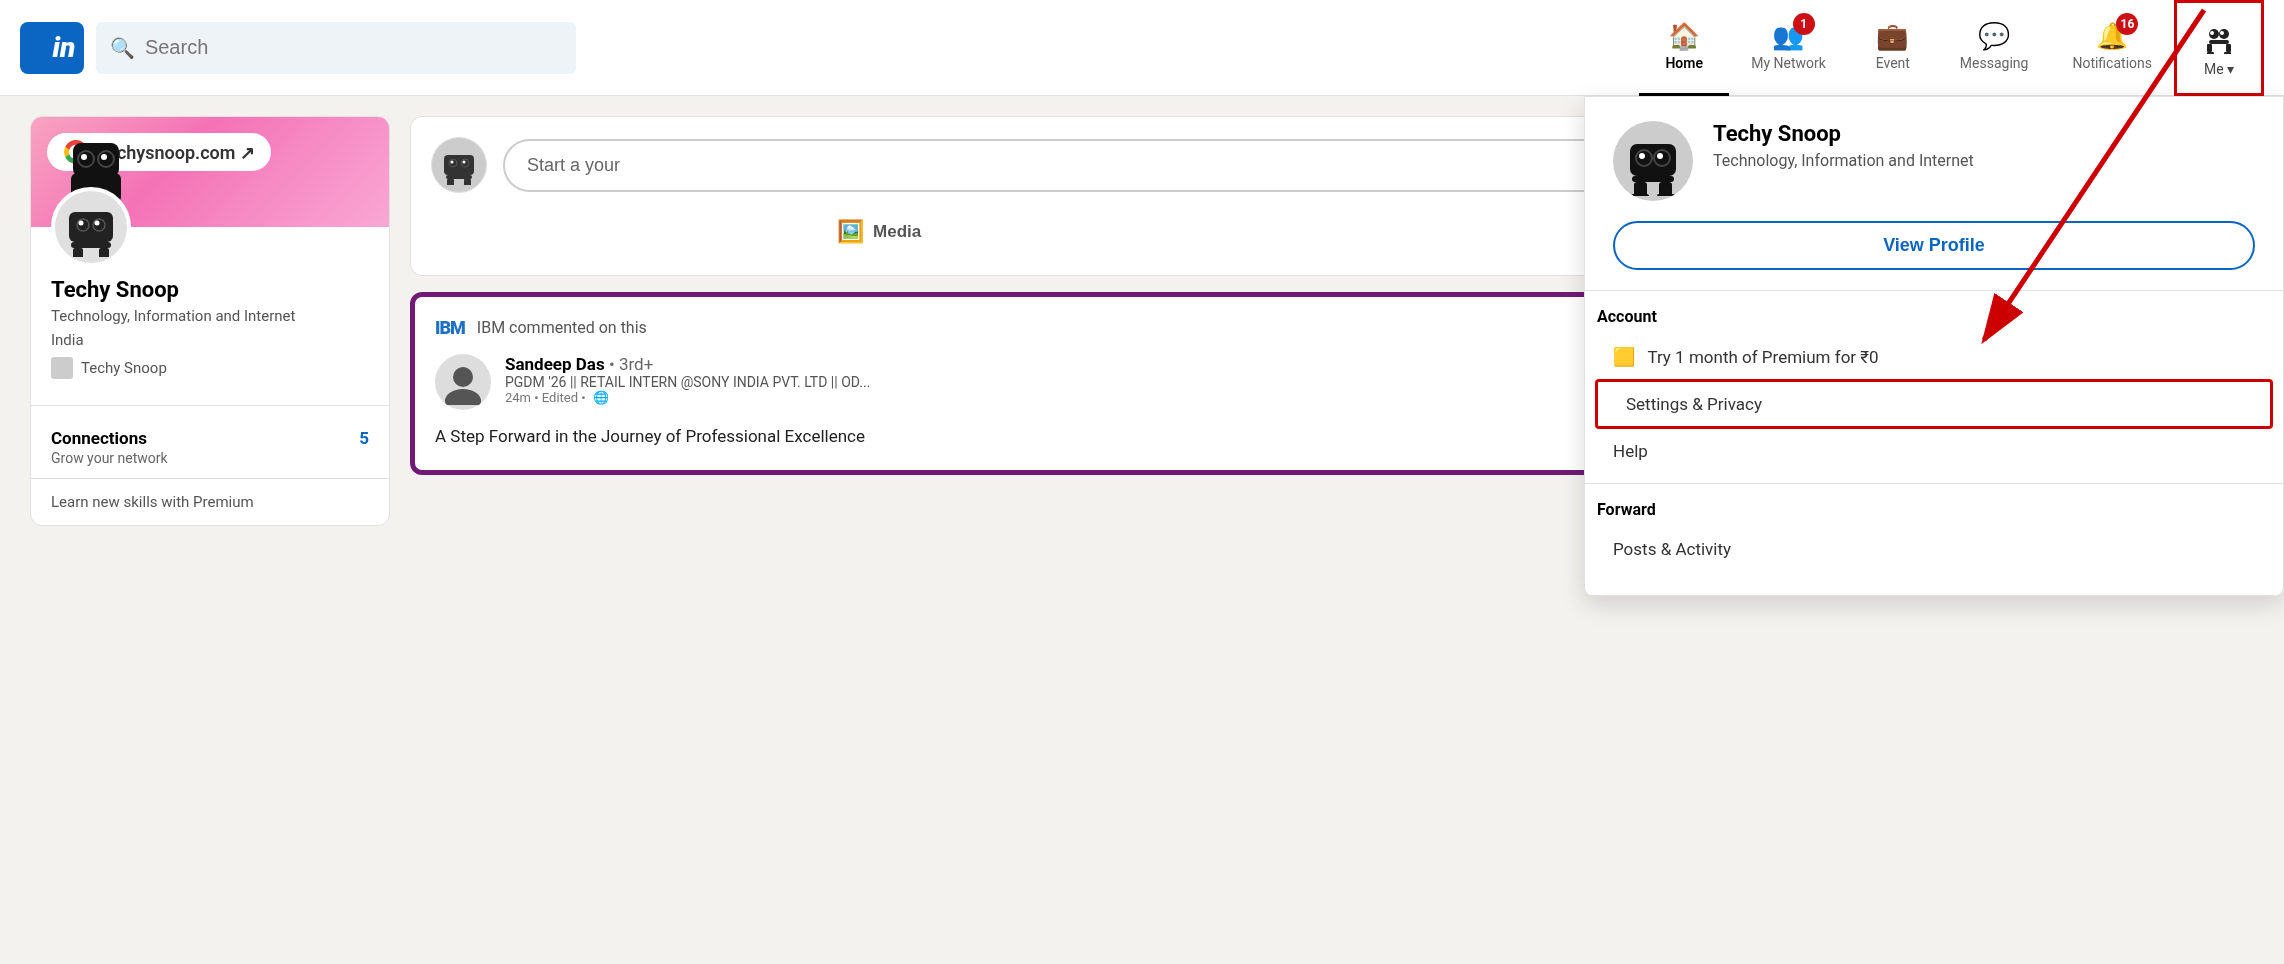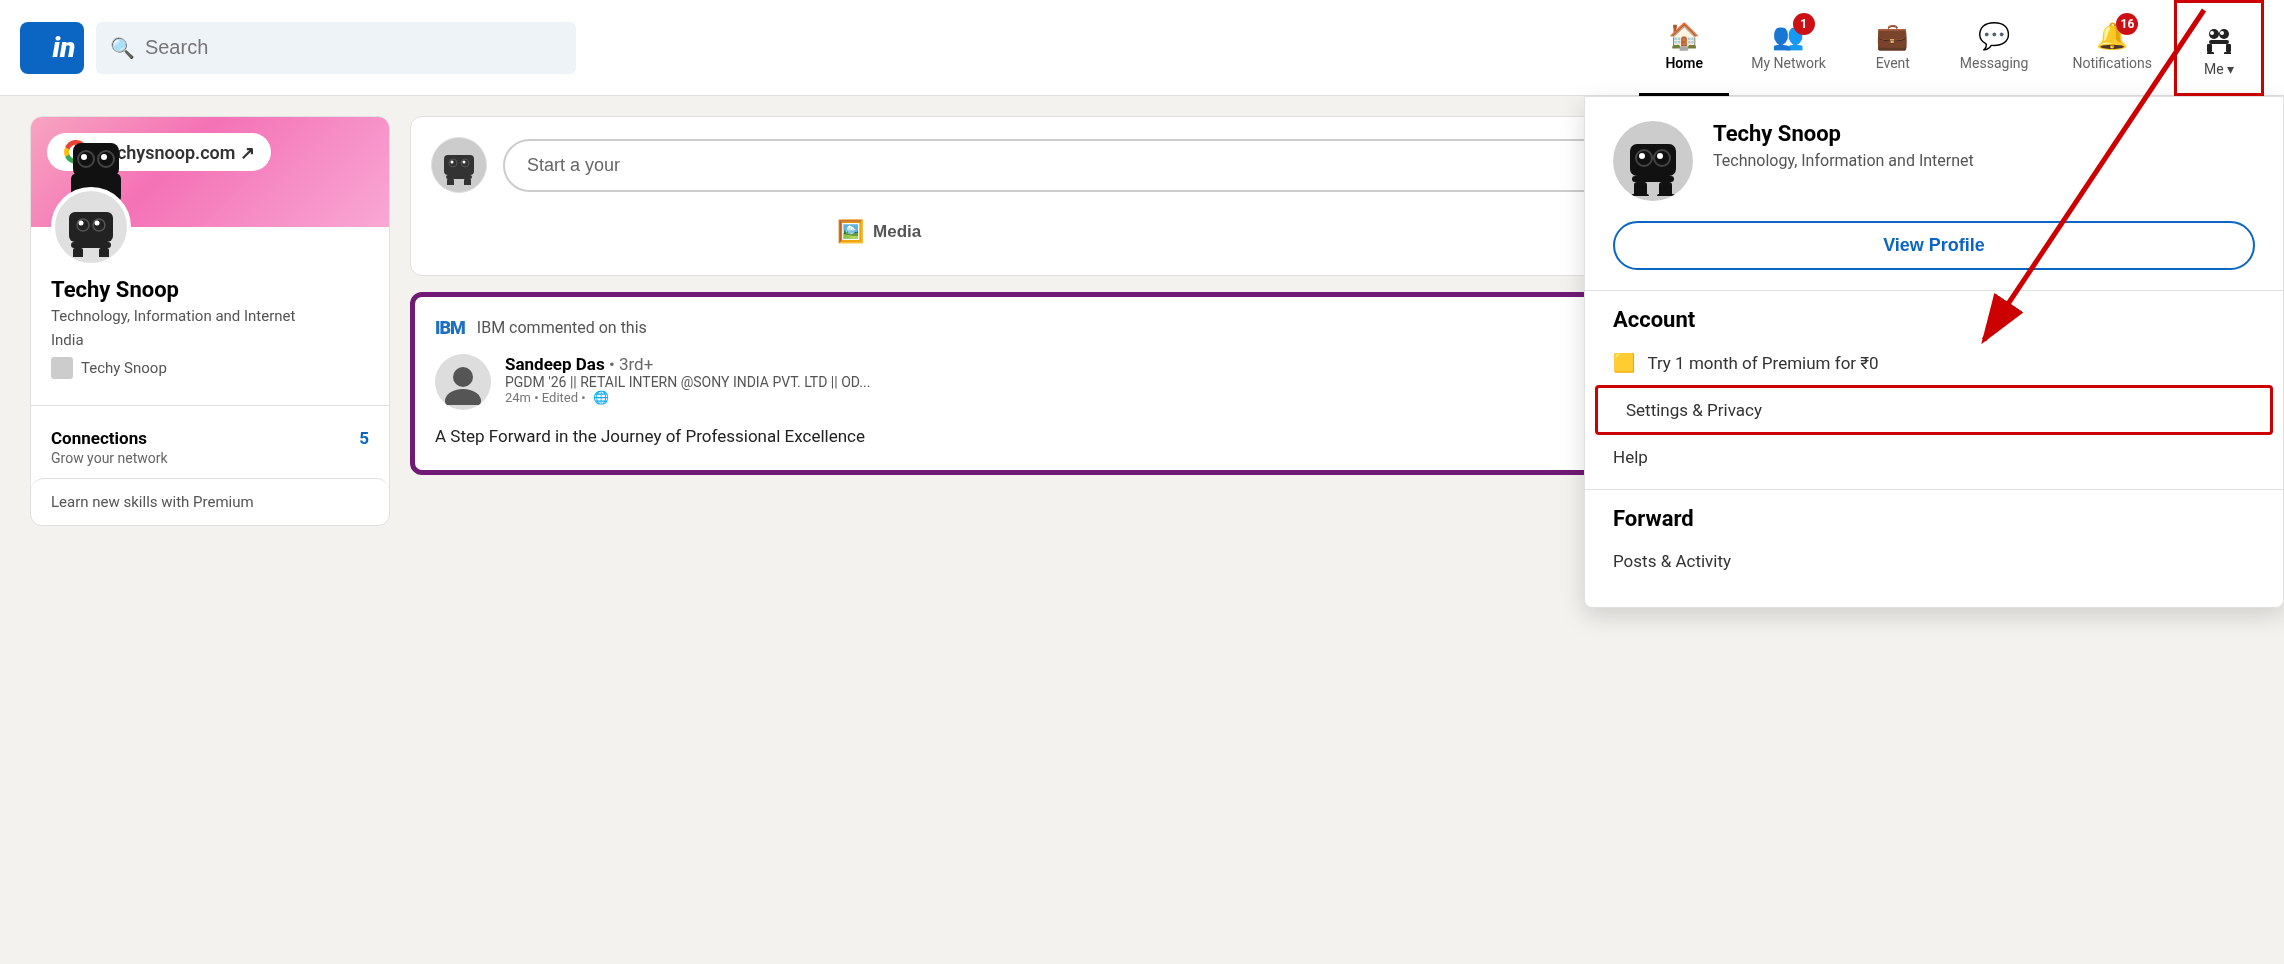--- a/index.html
+++ b/index.html
@@ -235,21 +235,20 @@
     .connections-sub {
       font-size: 14px;
       color: #666;
       margin-top: 2px;
     }
     .premium-section {
       padding: 14px 20px;
       border-top: 1px solid #e0e0e0;
       font-size: 15px;
       color: #555;
-      border-radius: 13px;
     }
 
     
     .center-feed {
       flex: 1;
       min-width: 0;
     }
     .post-box {
       background: #fff;
       border-radius: 12px;
@@ -418,24 +417,24 @@
       padding: 12px;
       text-align: center;
       color: #0a66c2;
       font-size: 18px;
       font-weight: 600;
       cursor: pointer;
       background: transparent;
       width: calc(100% - 56px);
     }
     .dropdown-section-title {
-      font-size: 22px;
+      font-size: 16px;
       font-weight: 700;
       color: #000;
-      padding: 6px 28px 8px;
+      padding: 6px 12px 8px;
     }
     .dropdown-item {
       padding: 12px 28px;
       font-size: 17px;
       color: #333;
       cursor: pointer;
       display: flex;
       align-items: center;
       gap: 12px;
     }

